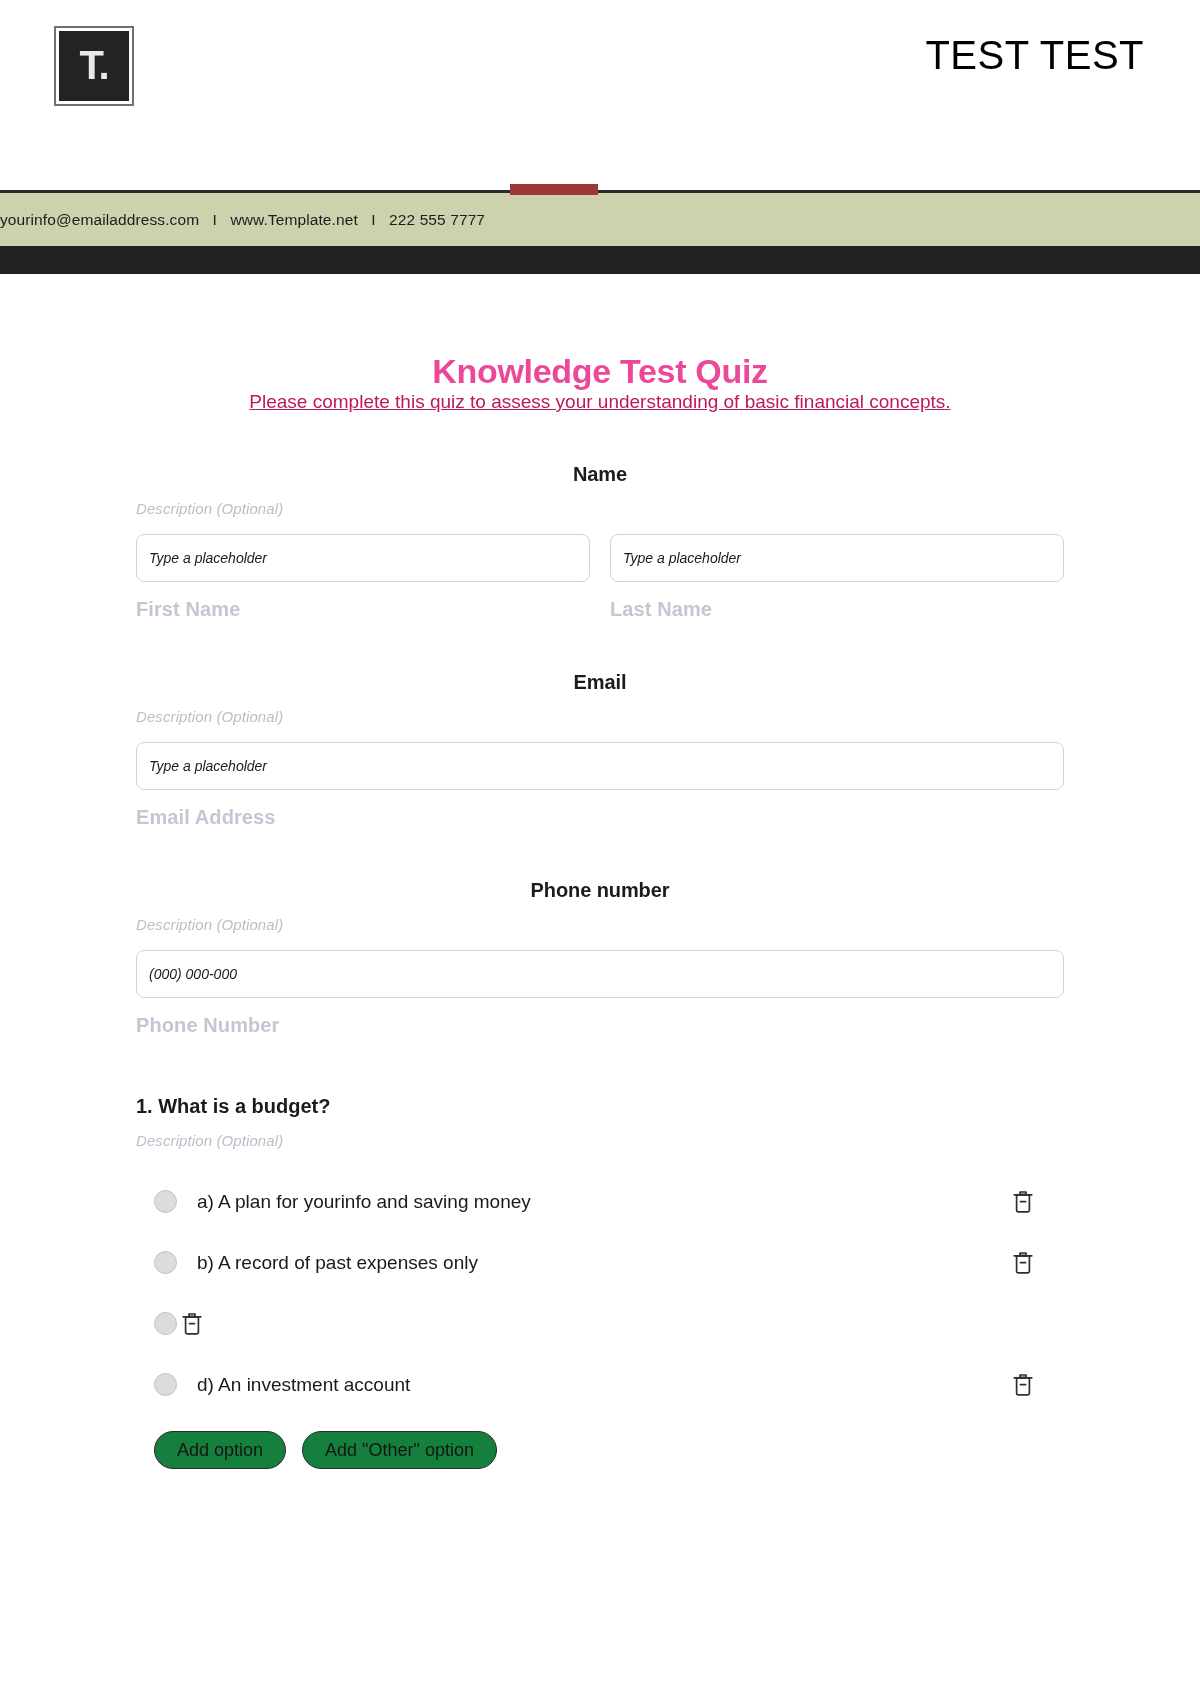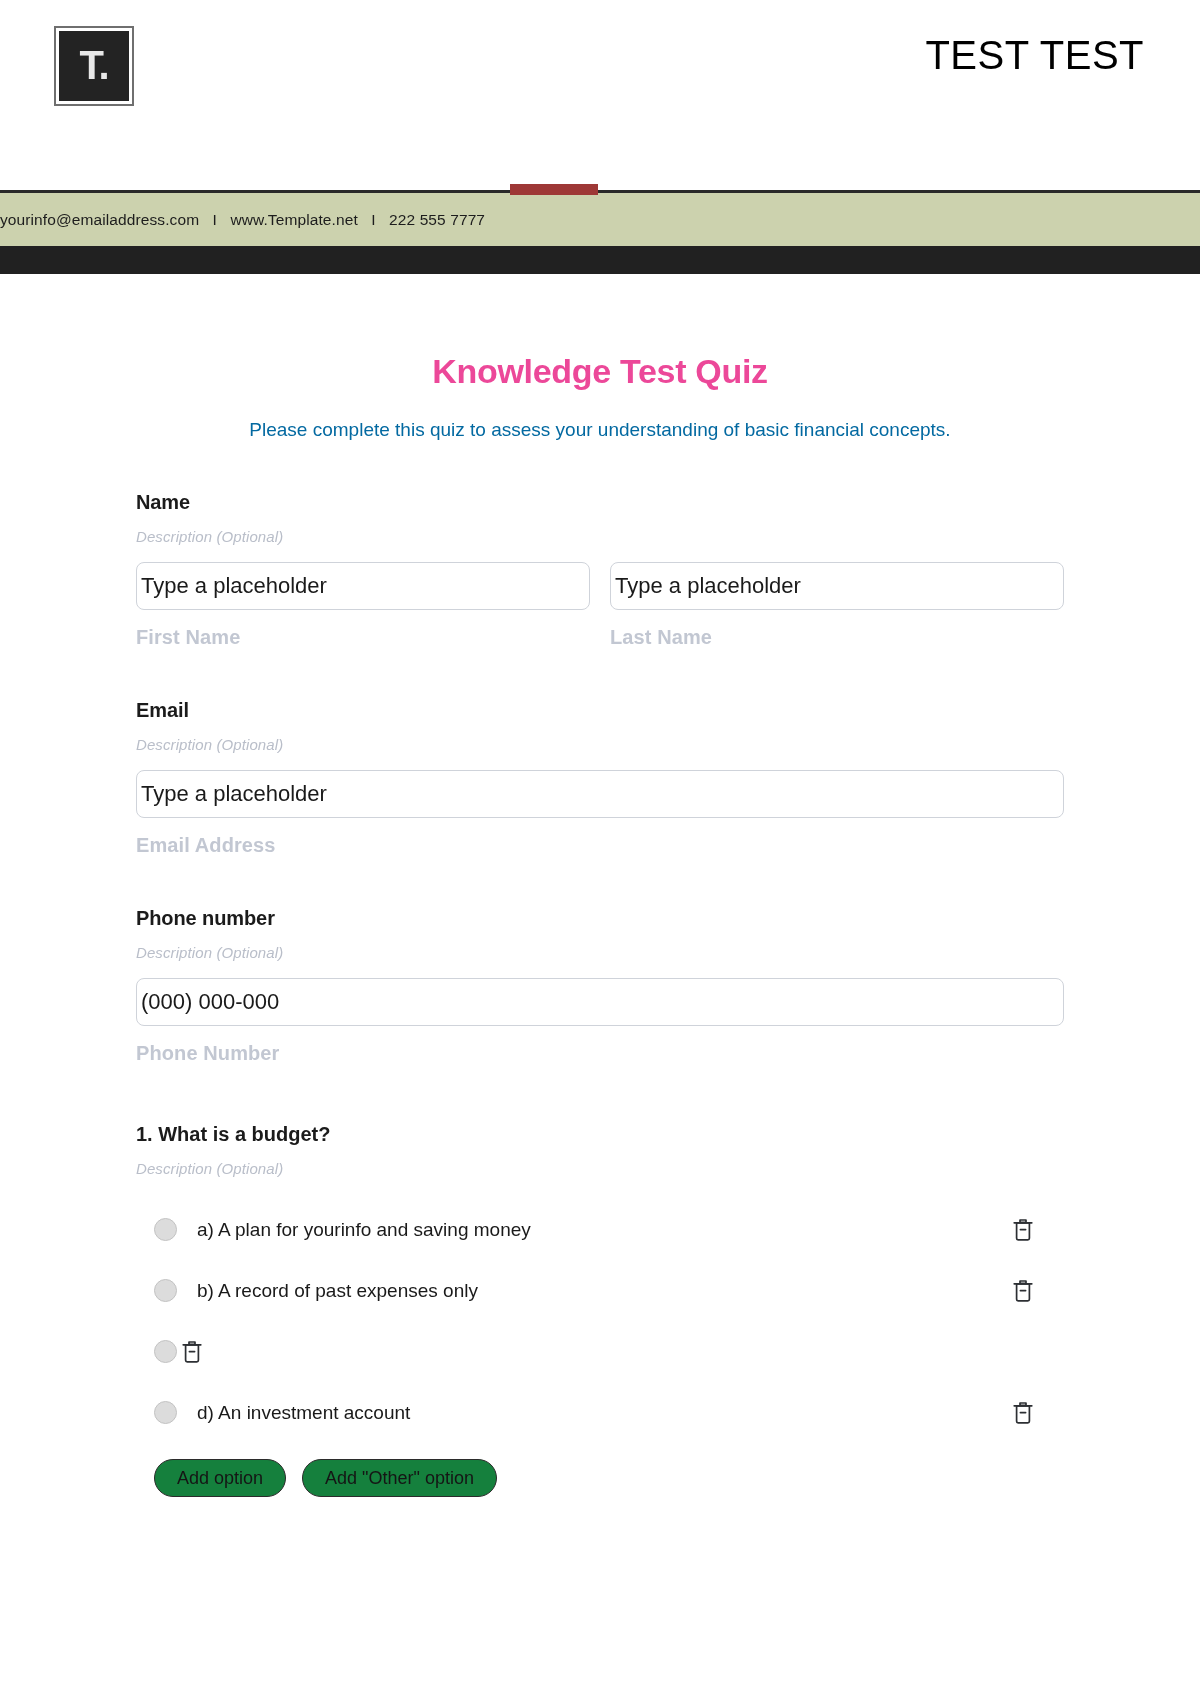--- a/index.html
+++ b/index.html
@@ -95,53 +95,55 @@
   .form-title {
     text-align: center;
     font-size: 34px;
     font-weight: 700;
     color: #ec4899;
     letter-spacing: -0.3px;
   }
   .form-subtitle {
     text-align: center;
     font-size: 19px;
-    color: #0369a1;
-    margin-top: 28px;
+    color: #be185d;
     font-weight: 400;
+    text-decoration: underline;
   }
 
   .section { margin-top: 50px; }
   .section:first-of-type { margin-top: 48px; }
   .section-label {
     font-size: 20px;
     font-weight: 700;
     color: #1b1b1b;
     letter-spacing: -0.1px;
+    text-align: center;
   }
   .section-desc {
     font-size: 15px;
     font-style: italic;
     color: #b9bec9;
     margin-top: 14px;
     letter-spacing: 0.1px;
   }
   .fields-row { display: flex; gap: 20px; margin-top: 17px; }
   .field-col { flex: 1; }
   .input {
     width: 100%;
     height: 48px;
     border: 1px solid #cfd3da;
     border-radius: 8px;
-    padding: 0 4px;
+    padding: 0 12px;
     font-family: "Liberation Sans", sans-serif;
-    font-size: 22px;
+    font-size: 14px;
     color: #1a1a1a;
     background: #ffffff;
     outline: none;
+    font-style: italic;
   }
   .input::placeholder { color: #1a1a1a; opacity: 1; }
   .sub-label {
     font-size: 20px;
     font-weight: 700;
     color: #c2c7d2;
     margin-top: 16px;
     letter-spacing: 0.1px;
   }
 

